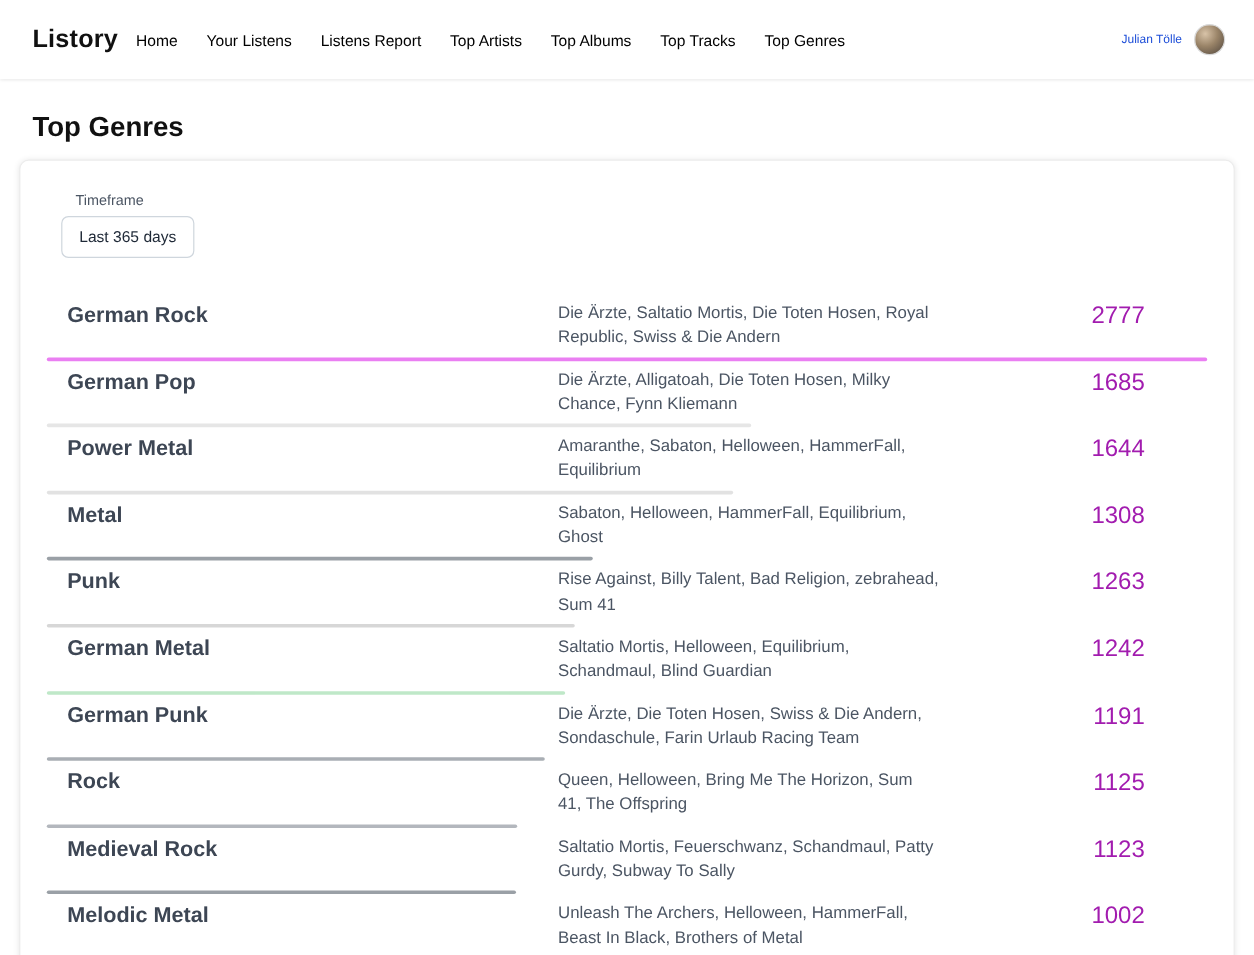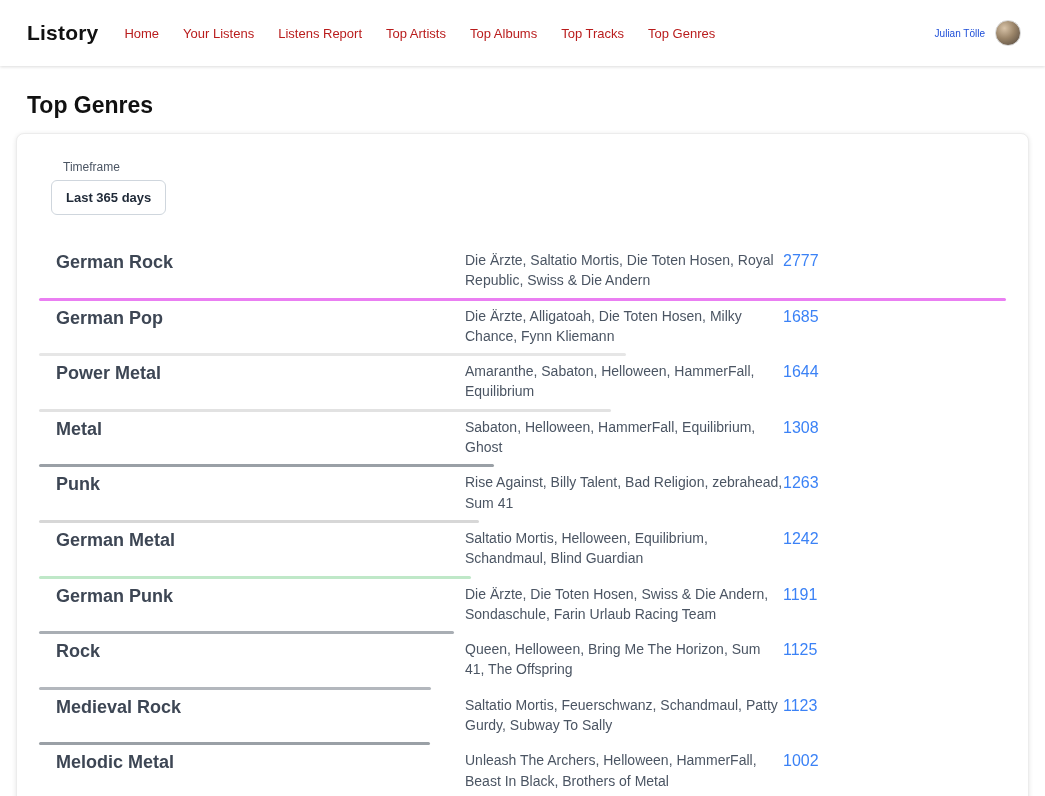--- a/index.html
+++ b/index.html
@@ -22,28 +22,28 @@
     padding: 0 24px 0 27px;
     background: #ffffff;
     box-shadow: 0 1px 3px rgba(0,0,0,0.14);
     position: relative;
     z-index: 2;
   }
   .logo {
     font-size: 21px;
     font-weight: 700;
     color: #111111;
-    margin-right: 26px;
+    margin-right: 15px;
     cursor: pointer;
     letter-spacing: 0.2px;
   }
   nav.main-nav { display: flex; align-items: center; }
   nav.main-nav a {
     font-size: 13px;
-    color: #b91c1c;
+    color: #000000;
     text-decoration: none;
     margin-right: 24px;
     white-space: nowrap;
     cursor: pointer;
   }
   .user-menu {
     margin-left: auto;
     display: flex;
     align-items: center;
     gap: 10px;
@@ -86,21 +86,20 @@
   .tf-btn {
     margin-left: 12px;
     font-family: "Liberation Sans", sans-serif;
     font-size: 13px;
     color: #1f2937;
     background: #ffffff;
     border: 1px solid #cfd6dd;
     border-radius: 6px;
     padding: 9px 14px;
     cursor: pointer;
-    font-weight: bold;
   }
 
   
   .genre-table { margin-top: 30px; }
   .genre-row {
     position: relative;
     padding: 5px 0 10px 0;
     cursor: pointer;
   }
   .row-grid {
@@ -114,22 +113,23 @@
     color: #3d4654;
     line-height: 1.4;
     padding-left: 17px;
   }
   .g-artists {
     font-size: 14px;
     color: #4b5563;
     line-height: 1.45;
   }
   .g-count {
-    font-size: 16px;
-    color: #3b82f6;
+    font-size: 20px;
+    color: #a21caf;
+    text-align: right;
     padding-right: 52px;
     padding-top: 2px;
   }
   .g-bar {
     position: absolute;
     left: 0;
     bottom: 0;
     height: 3px;
     border-radius: 2px;
     background: #d4d4d4;

